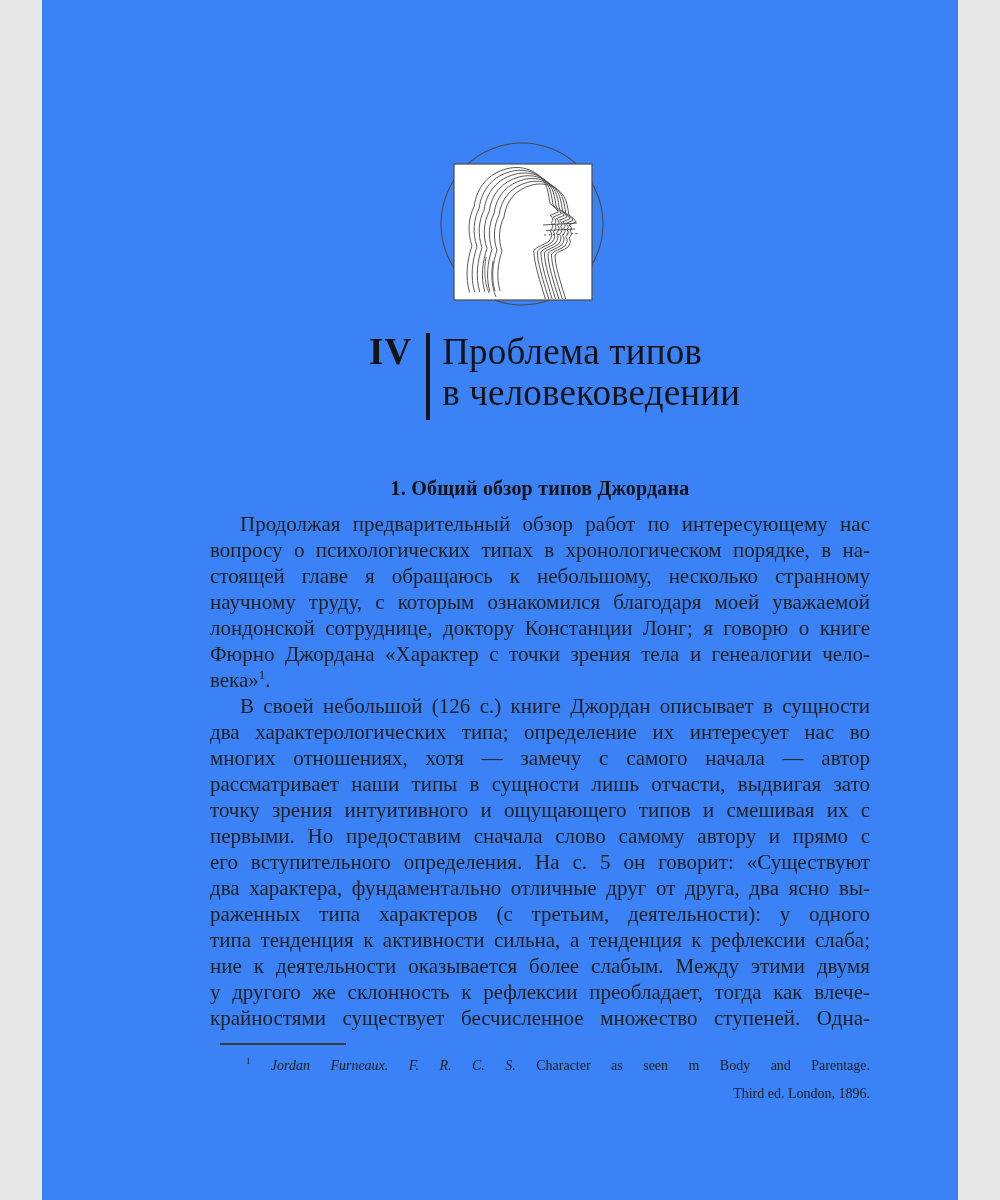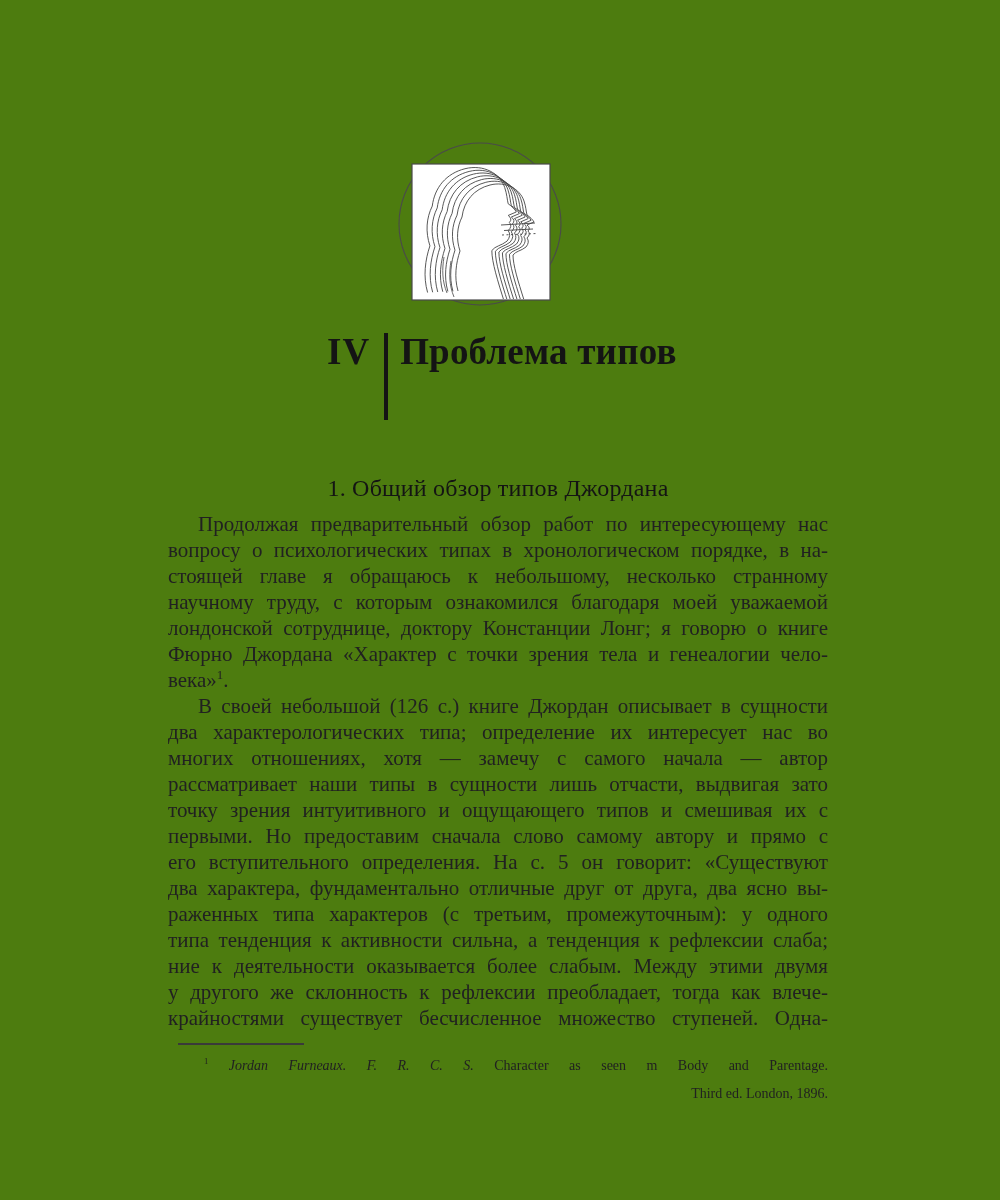--- a/index.html
+++ b/index.html
@@ -1,35 +1,35 @@
 <!DOCTYPE html>
 <html lang="ru" style="--ink: #212121; --heading: #141414;"><head>
 <meta charset="utf-8">
 <style>
   html,body{margin:0;padding:0;background:#e8e8e8;}
   .page{
     position:relative;
-    width:1000px;height:1200px;
-    background:#4d7c0f;
+    width:916px;height:1200px;
+    background:#3b82f6;
     font-family:"Liberation Serif","DejaVu Serif",serif;
     color:var(--ink,#212121);
     overflow:hidden;
     margin:0 auto;
   }
   
   .emblem{position:absolute;left:394px;top:139px;width:172px;height:172px;}
   
   .chapter{position:absolute;left:327px;top:331px;display:flex;align-items:flex-start;color:var(--heading,#141414);}
   .chapter-number{font-size:37px;font-weight:bold;line-height:42px;letter-spacing:1px;}
   .chapter-bar{width:4px;height:87px;background:var(--heading,#141414);margin:2px 12px 0 14px;}
-  .chapter-title{font-size:37px;font-weight:bold;line-height:41px;letter-spacing:.2px;}
+  .chapter-title{font-size:37px;font-weight:normal;line-height:41px;letter-spacing:.2px;}
   
   .section-heading{
     position:absolute;left:168px;top:473px;width:660px;
-    text-align:center;font-size:24px;font-weight:normal;color:var(--heading,#141414);
+    text-align:center;font-size:20px;font-weight:bold;color:var(--heading,#141414);
     line-height:30px;letter-spacing:.2px;
   }
   
   .body-text{
     position:absolute;left:168px;top:511px;width:660px;
     font-size:21px;line-height:26px;
   }
   .ln{text-align:justify;text-align-last:justify;height:26px;}
   .ln.endpara{text-align-last:left;}
   .ln.ind{text-indent:30px;}
@@ -88,20 +88,21 @@
         <path d="M 57 122 C 55 134, 55 146, 60 158"></path>
       </g>
     </g>
   </svg>
 
   <div class="chapter">
     <div class="chapter-number">IV</div>
     <div class="chapter-bar"></div>
     <div class="chapter-title">
       <div>Проблема типов</div>
+      <div>в человековедении</div>
     </div>
   </div>
 
   <div class="section-heading">1. Общий обзор типов Джордана</div>
 
   <div class="body-text">
     <div class="ln ind">Продолжая предварительный обзор работ по интересующему нас</div>
     <div class="ln">вопросу о психологических типах в хронологическом порядке, в на-</div>
     <div class="ln">стоящей главе я обращаюсь к небольшому, несколько странному</div>
     <div class="ln">научному труду, с которым ознакомился благодаря моей уважаемой</div>
@@ -110,21 +111,21 @@
     <div class="ln endpara"><span>века»</span><sup class="fnref">1</sup><span>.</span></div>
 
     <div class="ln ind">В своей небольшой (126 с.) книге Джордан описывает в сущности</div>
     <div class="ln">два характерологических типа; определение их интересует нас во</div>
     <div class="ln">многих отношениях, хотя — замечу с самого начала — автор</div>
     <div class="ln">рассматривает наши типы в сущности лишь отчасти, выдвигая зато</div>
     <div class="ln">точку зрения интуитивного и ощущающего типов и смешивая их с</div>
     <div class="ln">первыми. Но предоставим сначала слово самому автору и прямо с</div>
     <div class="ln">его вступительного определения. На с. 5 он говорит: «Существуют</div>
     <div class="ln">два характера, фундаментально отличные друг от друга, два ясно вы-</div>
-    <div class="ln">раженных типа характеров (с третьим, промежуточным): у одного</div>
+    <div class="ln">раженных типа характеров (с третьим, деятельности): у одного</div>
     <div class="ln">типа тенденция к активности сильна, а тенденция к рефлексии слаба;</div>
     <div class="ln">ние к деятельности оказывается более слабым. Между этими двумя</div>
     <div class="ln">у другого же склонность к рефлексии преобладает, тогда как влече-</div>
     <div class="ln">крайностями существует бесчисленное множество ступеней. Одна-</div>
   </div>
 
   <div class="footnote-rule"></div>
   <div class="footnote">
     <div class="fn-line1"><sup class="fnref">1</sup> <span class="fn-italic">Jordan Furneaux. F. R. C. S.</span><span> Character as seen m Body and Parentage.</span></div>
     <div class="fn-line2">Third ed. London, 1896.</div>

